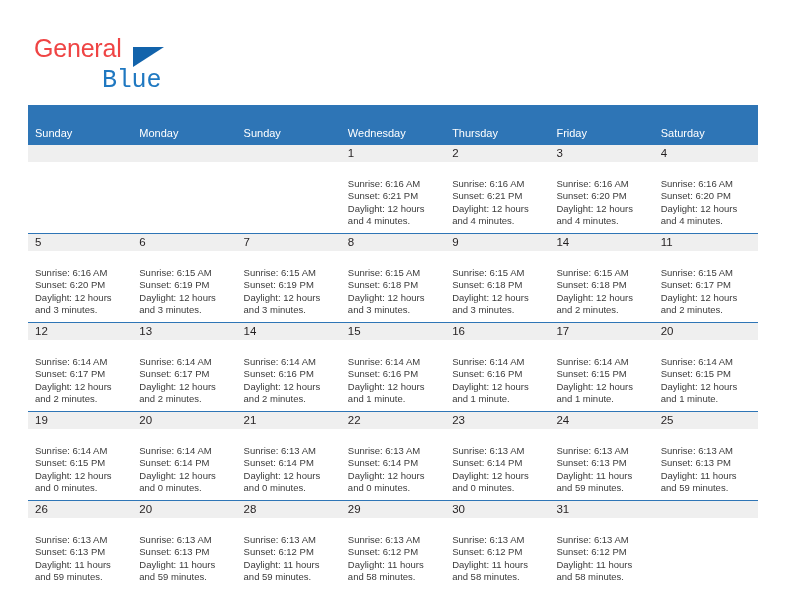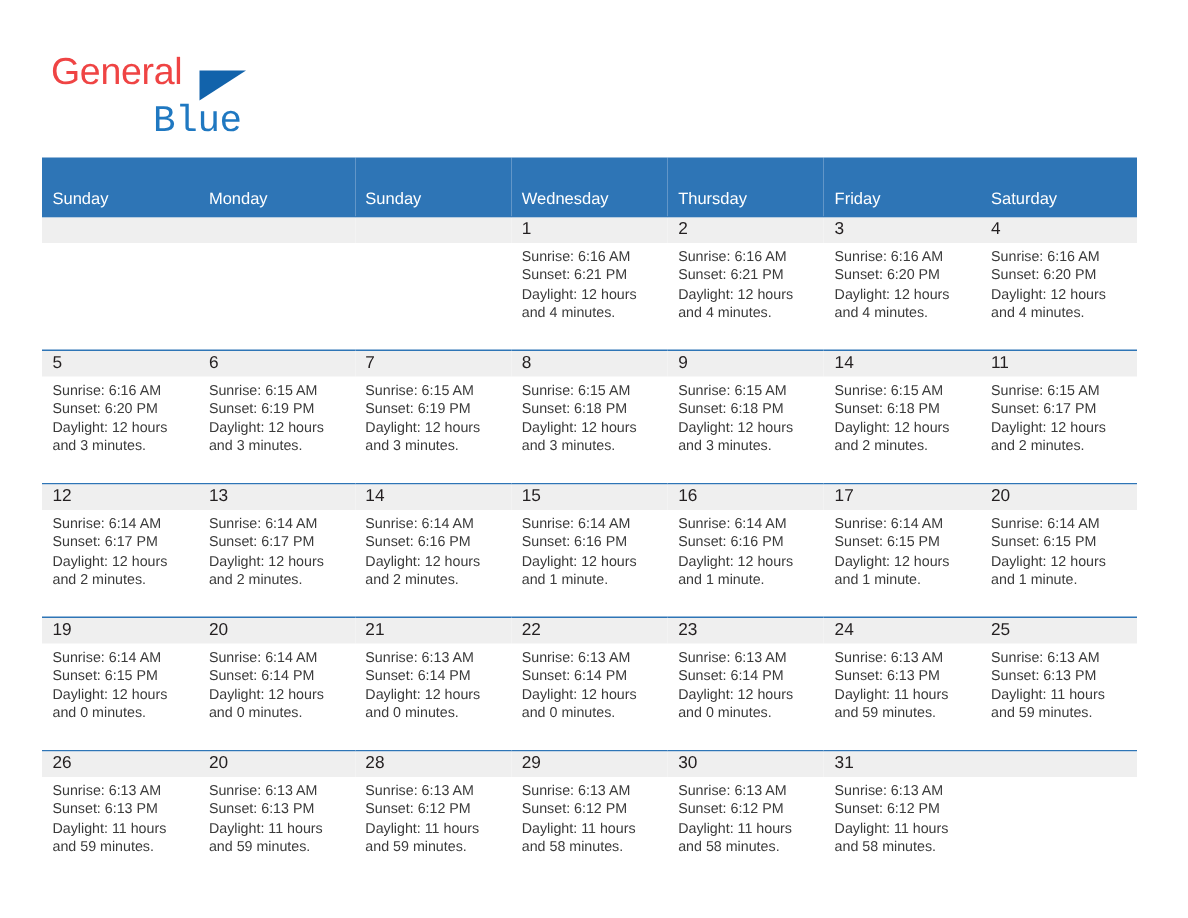--- a/index.html
+++ b/index.html
@@ -134,21 +134,21 @@
     font-size: 11.5px;
     color: #231f20;
     line-height: 15px;
   }
 
   .daynum-band.empty {
     color: transparent;
   }
 
   .details {
-    padding: 4px 6px 0 7px;
+    padding: 16px 6px 0 7px;
     font-size: 9.5px;
     line-height: 12.4px;
     color: #3b3b3b;
   }
   .details div {
     white-space: nowrap;
   }
   .details .wrap {
     white-space: normal;
   }

